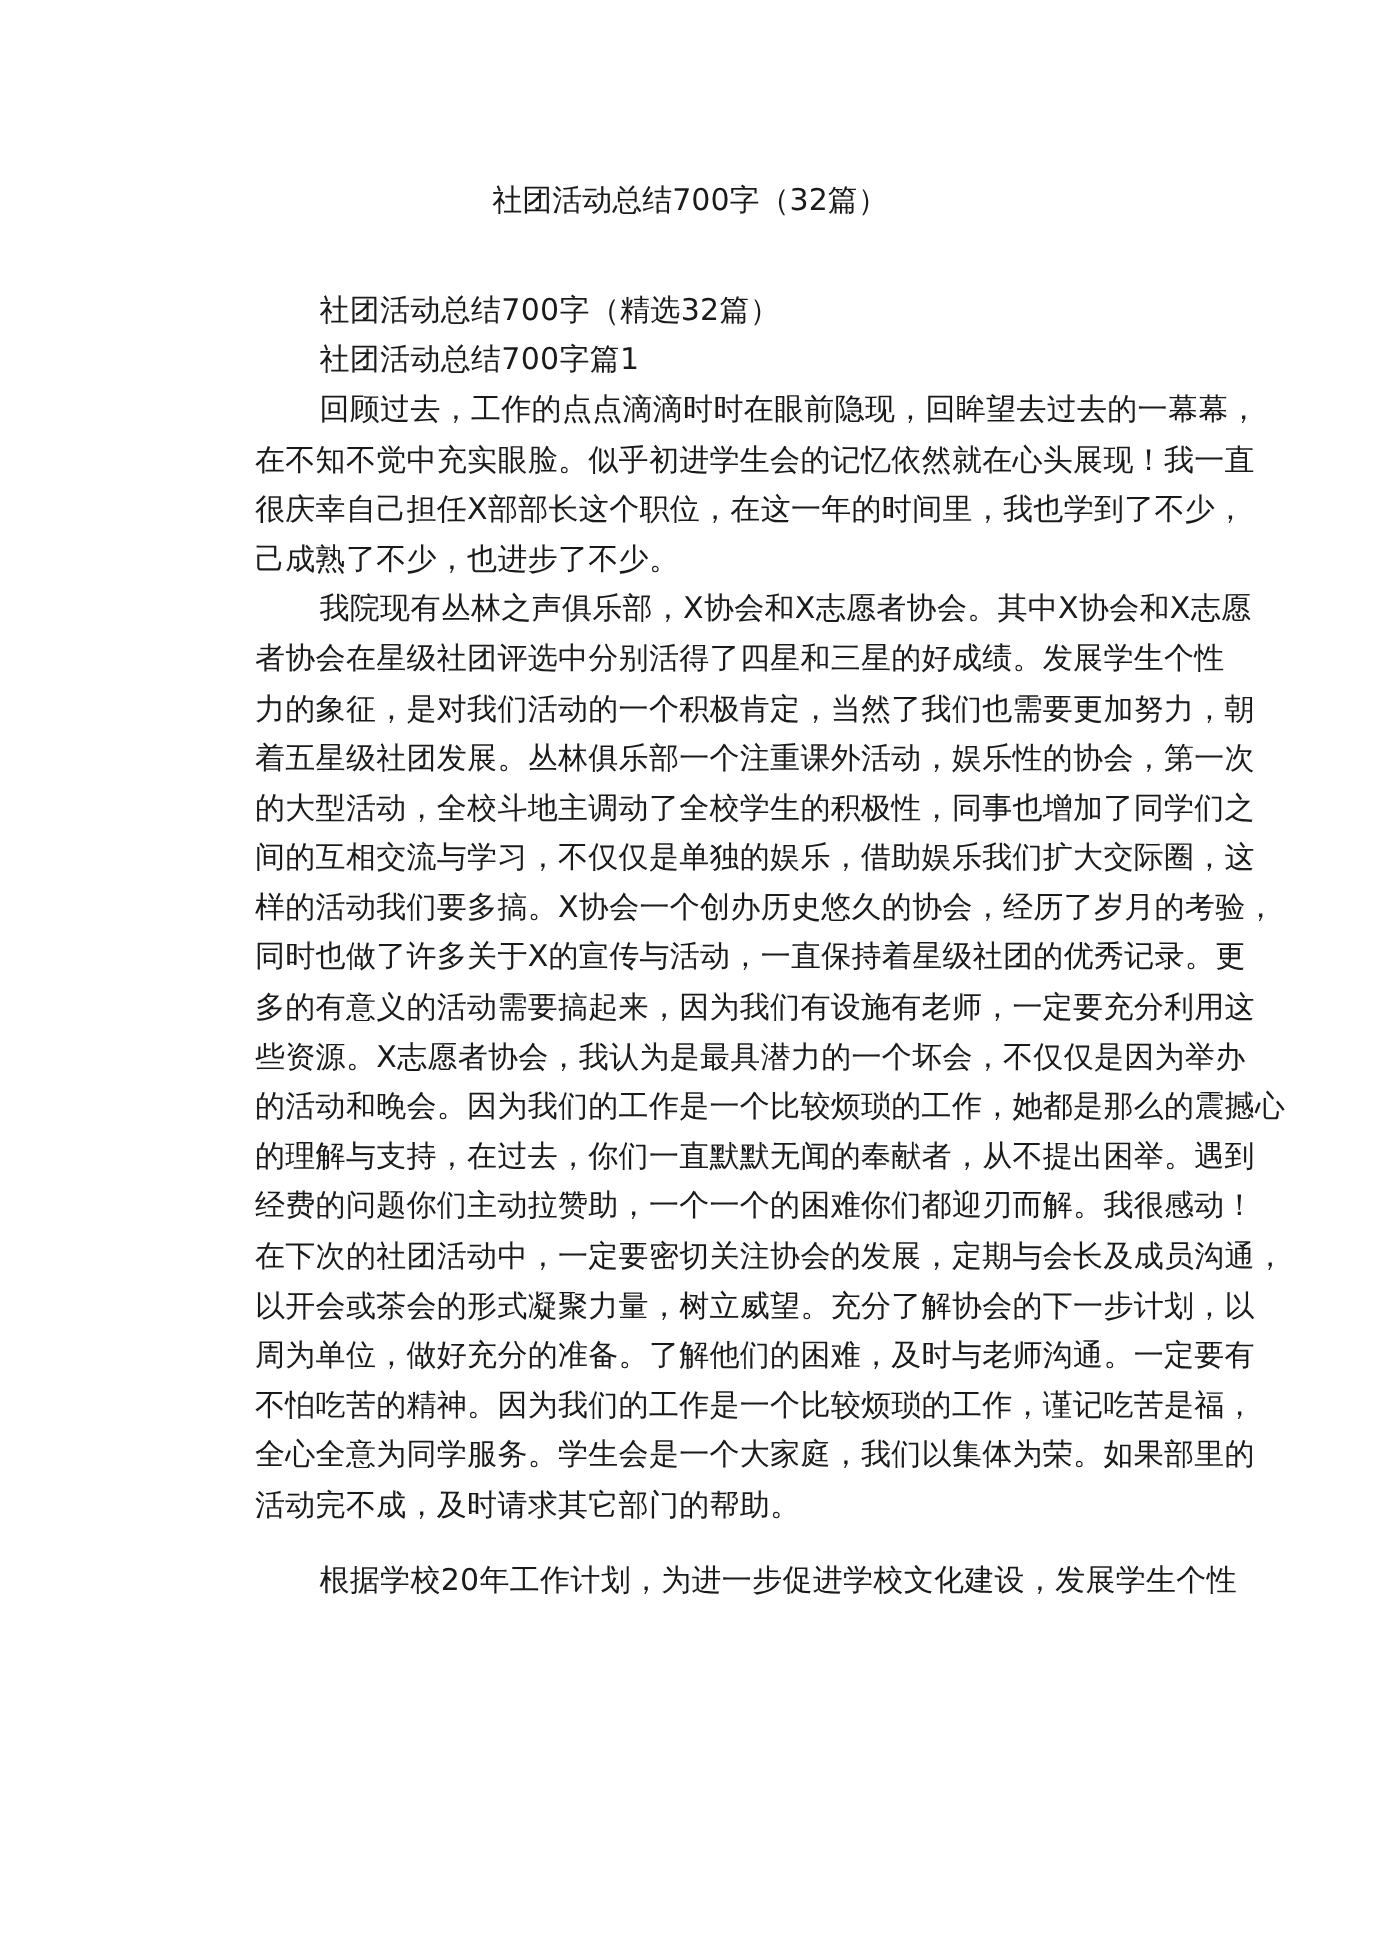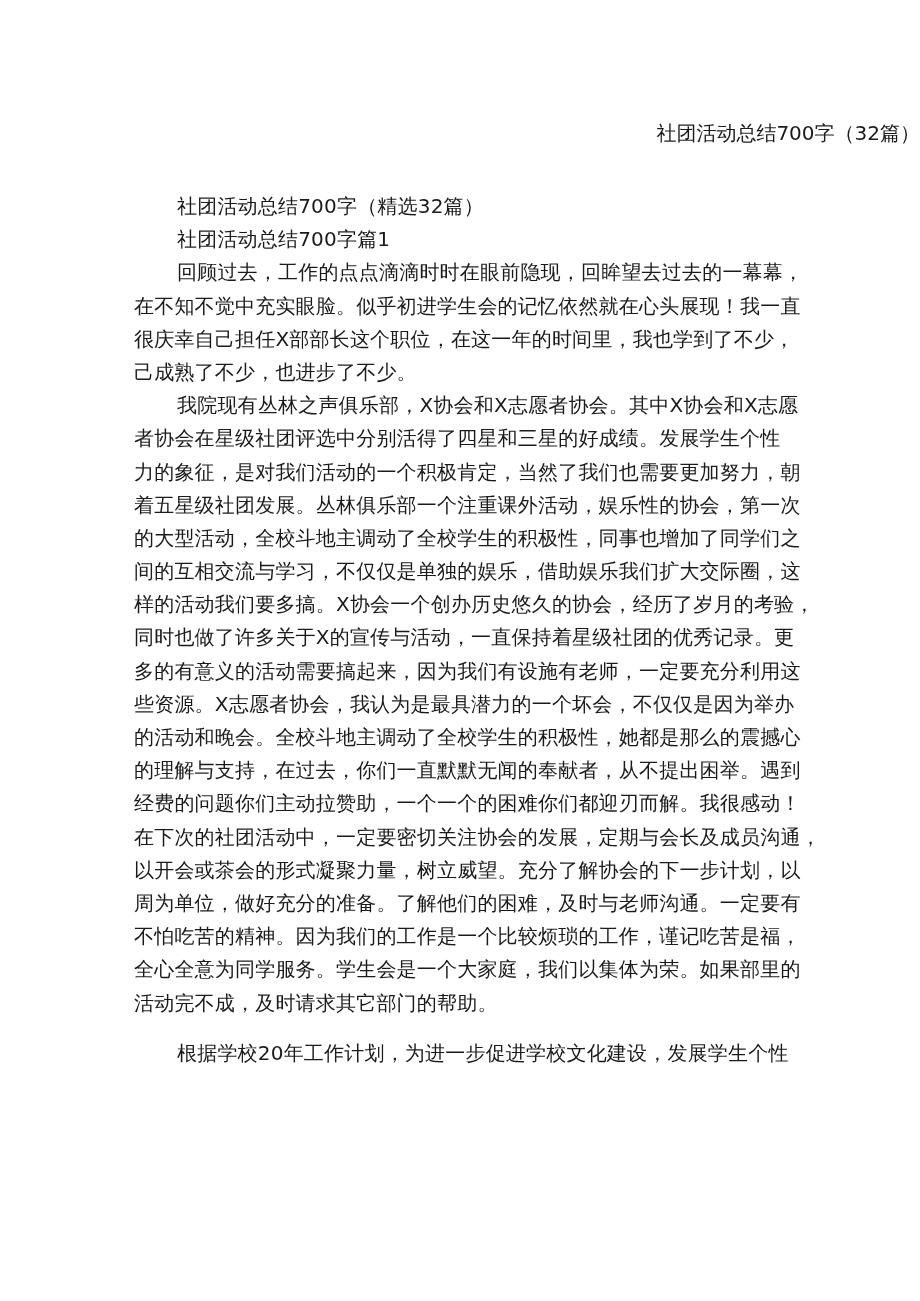--- a/index.html
+++ b/index.html
@@ -1,23 +1,23 @@
 <!DOCTYPE html>
 <html><head>
 <meta charset="utf-8">
 <style>
   html, body { margin: 0; padding: 0; background: #ffffff; }
   body { width: 920px; height: 1301px; position: relative; overflow: hidden;
          font-family: "DejaVu Sans", "Liberation Sans", sans-serif; color: #1a1a1a; }
   .page { position: absolute; left: 0; top: 0; width: 920px; height: 1301px; background: #fff; }
-  .title { position: absolute; top: 118px; left: 0; width: 920px; text-align: right;
+  .title { position: absolute; top: 118px; left: 0; width: 920px; text-align: center;
            font-size: 20px; line-height: 30px; letter-spacing: 0px; }
   .body { position: absolute; left: 134px; width: 652px; top: 190px; }
   .line { font-size: 20px; line-height: 33.2px; height: 33.2px; white-space: nowrap;
-          letter-spacing: 0.2px; }
+          letter-spacing: 0.2px; margin-left: 36px; }
   .indent { padding-left: 43px; }
   .gap { height: 17px; }
 </style>
 </head>
 <body>
 
 <div class="page">
   <div class="title">社团活动总结700字（32篇）</div>
 
   <div class="body">
@@ -35,21 +35,21 @@
       <div class="line indent">我院现有丛林之声俱乐部，X协会和X志愿者协会。其中X协会和X志愿</div>
       <div class="line">者协会在星级社团评选中分别活得了四星和三星的好成绩。发展学生个性</div>
       <div class="line">力的象征，是对我们活动的一个积极肯定，当然了我们也需要更加努力，朝</div>
       <div class="line">着五星级社团发展。丛林俱乐部一个注重课外活动，娱乐性的协会，第一次</div>
       <div class="line">的大型活动，全校斗地主调动了全校学生的积极性，同事也增加了同学们之</div>
       <div class="line">间的互相交流与学习，不仅仅是单独的娱乐，借助娱乐我们扩大交际圈，这</div>
       <div class="line">样的活动我们要多搞。X协会一个创办历史悠久的协会，经历了岁月的考验，</div>
       <div class="line">同时也做了许多关于X的宣传与活动，一直保持着星级社团的优秀记录。更</div>
       <div class="line">多的有意义的活动需要搞起来，因为我们有设施有老师，一定要充分利用这</div>
       <div class="line">些资源。X志愿者协会，我认为是最具潜力的一个坏会，不仅仅是因为举办</div>
-      <div class="line">的活动和晚会。全校斗地主调动了全校学生的积极性，她都是那么的震撼心</div>
+      <div class="line">的活动和晚会。因为我们的工作是一个比较烦琐的工作，她都是那么的震撼心</div>
       <div class="line">的理解与支持，在过去，你们一直默默无闻的奉献者，从不提出困举。遇到</div>
       <div class="line">经费的问题你们主动拉赞助，一个一个的困难你们都迎刃而解。我很感动！</div>
       <div class="line">在下次的社团活动中，一定要密切关注协会的发展，定期与会长及成员沟通，</div>
       <div class="line">以开会或茶会的形式凝聚力量，树立威望。充分了解协会的下一步计划，以</div>
       <div class="line">周为单位，做好充分的准备。了解他们的困难，及时与老师沟通。一定要有</div>
       <div class="line">不怕吃苦的精神。因为我们的工作是一个比较烦琐的工作，谨记吃苦是福，</div>
       <div class="line">全心全意为同学服务。学生会是一个大家庭，我们以集体为荣。如果部里的</div>
       <div class="line">活动完不成，及时请求其它部门的帮助。</div>
     </div>
 

